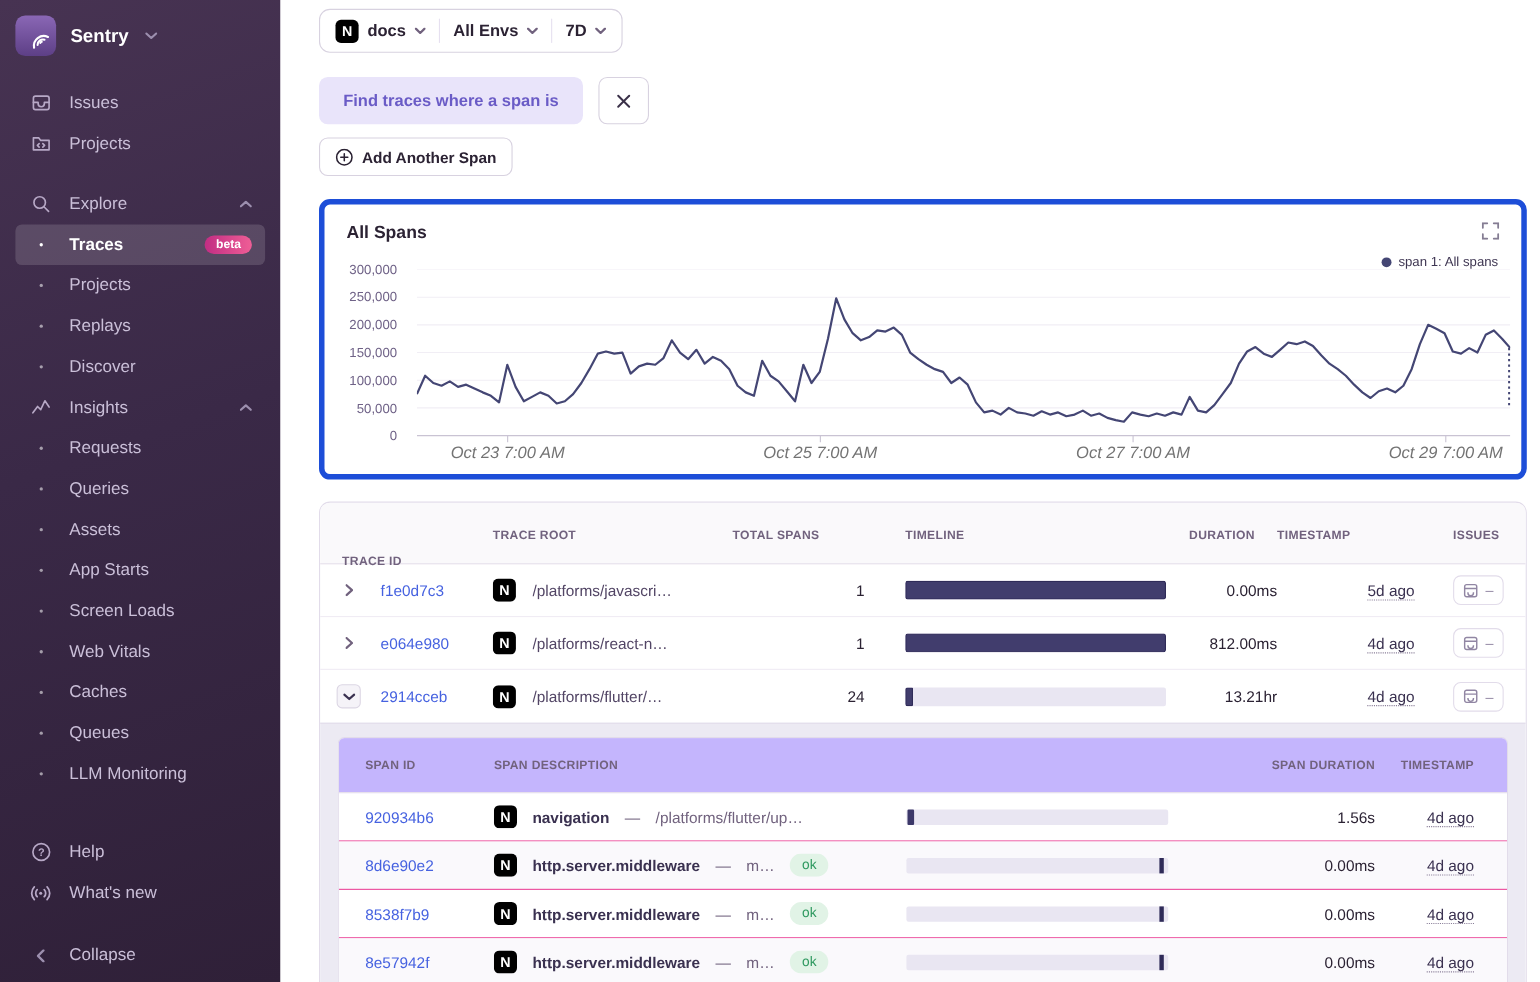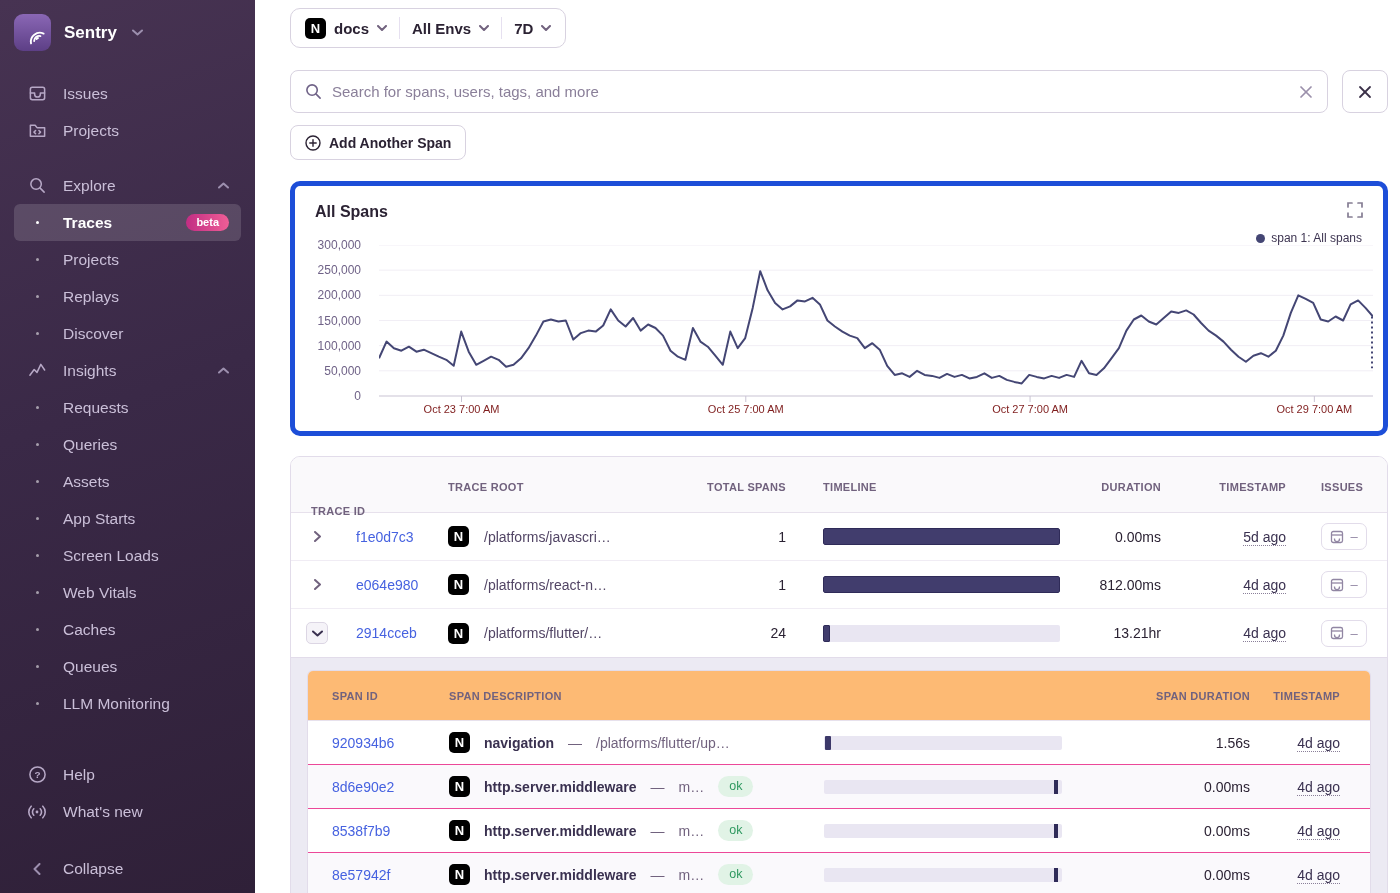--- a/index.html
+++ b/index.html
@@ -67,31 +67,31 @@
   .chart-panel{position:relative;margin-top:21px;height:255px;border:5px solid #1d4ed8;border-radius:10px;background:#fff;}
   .chart-title{position:absolute;top:17px;left:20px;font-size:16px;font-weight:700;color:#2b2233;}
   .fullscreen{position:absolute;top:16px;right:20px;cursor:pointer;}
   .legend{position:absolute;top:45px;right:21px;display:flex;align-items:center;gap:6px;
     font-size:12px;color:#3d3451;cursor:pointer;}
   .legend .dot{width:9px;height:9px;border-radius:50%;background:#444674;}
   .y-labels{position:absolute;left:0;top:59px;width:72px;}
   .y-labels span{position:absolute;right:6px;transform:translateY(-50%);font-size:12px;color:#6f6287;white-space:nowrap;}
   #chart-svg{position:absolute;left:84px;top:59px;}
   .x-labels{position:absolute;left:84px;top:217px;width:994px;height:16px;}
-  .x-labels span{position:absolute;transform:translateX(-50%);font-size:11px;color:#7f1d1d;white-space:nowrap;}
+  .x-labels span{position:absolute;transform:translateX(-50%);font-size:15px;color:#737373;white-space:nowrap;font-style:italic;}
 
   
   .trace-table{margin-top:20px;border:1px solid #e2dcea;border-radius:10px 10px 0 0;background:#fff;overflow:hidden;}
   .t-head,.t-row{display:grid;grid-template-columns:157px 218px 120px 295px 80px 125px 1fr;align-items:center;}
   .t-head{height:56px;background:#faf9fb;border-bottom:1px solid #e7e1ec;
     font-size:11px;font-weight:700;color:#71627e;letter-spacing:.3px;}
   .t-row{height:48px;border-bottom:1px solid #f0ecf4;}
   .h1{padding-left:20px;margin-top:48px;} .h2{}
-  .h3,.h5,.h6{text-align:right;} .h4{padding-left:37px;} .h7{padding-left:35px;}
-  .c-id{display:flex;align-items:center;gap:28px;padding-left:15px;}
+  .h3,.h5,.h6{text-align:left;} .h4{padding-left:37px;} .h7{padding-left:35px;}
+  .c-id{display:flex;align-items:center;gap:18px;padding-left:15px;}
   .chev-btn{width:22px;height:22px;display:flex;align-items:center;justify-content:center;cursor:pointer;border-radius:5px;}
   .chev-btn.boxed{border:1px solid #dcd6e4;background:#f5f3f8;}
   a.id-link{color:#4662e0;text-decoration:none;font-size:14px;cursor:pointer;}
   .c-root{display:flex;align-items:center;gap:15px;font-size:14px;color:#524565;overflow:hidden;}
   .root-text{white-space:nowrap;overflow:hidden;}
   .c-spans{text-align:right;font-size:14px;color:#2b2233;}
   .c-timeline{padding-left:37px;}
   .track{position:relative;width:237px;height:17px;background:#e9e6f2;border-radius:2px;overflow:hidden;}
   .bar-full{position:absolute;inset:0;background:#413d6d;border:1px solid #2f2b58;border-radius:2px;}
   .bar-sliver{position:absolute;left:0;top:0;bottom:0;width:7px;background:#413d6d;border:1px solid #2f2b58;border-radius:1px;}
@@ -99,21 +99,21 @@
   .c-ts{text-align:right;font-size:14px;}
   .ts{color:#3a3150;text-decoration:underline dotted 1px #8a7f99;text-underline-offset:3px;cursor:pointer;}
   .c-issues{padding-left:35px;}
   .issues-btn{width:46px;height:27px;border:1px solid #e2dcea;border-radius:7px;background:#fff;
     display:inline-flex;align-items:center;justify-content:center;gap:6px;color:#9186a3;cursor:pointer;font-size:13px;}
 
   
   .expanded{background:#eceaf3;border-top:1px solid #e2dcea;padding:12px 16px 0;}
   .span-table{background:#fff;border:1px solid #e2dcea;border-bottom:none;border-radius:6px 6px 0 0;overflow:hidden;}
   .s-head,.s-row{display:grid;grid-template-columns:141px 375px 238px 188px 1fr;align-items:center;}
-  .s-head{height:50px;background:#fdba74;border-bottom:1px solid #e7e1ec;
+  .s-head{height:50px;background:#c4b5fd;border-bottom:1px solid #e7e1ec;
     font-size:11px;font-weight:700;color:#71627e;letter-spacing:.3px;}
   .sh1{padding-left:24px;} .sh3,.sh4{text-align:right;} .sh4{padding-right:30px;}
   .s-row{height:44px;border-bottom:1px solid #ec4899;}
   .s-row:nth-child(odd){background:#faf9fc;}
   .s-id{padding-left:24px;font-size:14px;}
   .s-desc{display:flex;align-items:center;gap:14px;overflow:hidden;padding-right:10px;}
   .s-desc .op{font-weight:700;color:#3a3150;font-size:14px;white-space:nowrap;}
   .s-desc .sep,.s-desc .dtext{color:#71627e;font-size:14px;white-space:nowrap;}
   .ok-badge{background:#e1f3e6;color:#2f9960;font-size:12.5px;padding:4px 11px;border-radius:20px;line-height:1;}
   .ok-badge:empty{display:none;}
@@ -329,31 +329,21 @@
       <button class="sel-btn">
         <span>7D</span>
         <svg class="dcaret" width="10" height="6" viewBox="0 0 10 6">
             <polyline points="1,1 5,5 9,1"></polyline>
           </svg>
       </button>
     </div>
   </div>
 
   <div class="search-row">
-    <div class="search-box">
-      <svg width="17" height="17" viewBox="0 0 18 18" fill="none" stroke="#6f6287" stroke-width="1.7" stroke-linecap="round">
-          <circle cx="7.5" cy="7.5" r="5.5"></circle>
-          <line x1="11.8" y1="11.8" x2="16" y2="16"></line>
-        </svg>
-      <input placeholder="Search for spans, users, tags, and more" style="">
-      <svg width="14" height="14" viewBox="0 0 14 14" stroke="#9b90ab" stroke-width="1.7" stroke-linecap="round">
-          <line x1="2" y1="2" x2="12" y2="12"></line>
-          <line x1="12" y1="2" x2="2" y2="12"></line>
-        </svg>
-    </div>
+    <div class="chip">Find traces where a span is</div>
     <button class="close-btn">
       <svg width="14" height="14" viewBox="0 0 14 14" stroke="#3a3048" stroke-width="1.8" stroke-linecap="round">
           <line x1="2" y1="2" x2="12" y2="12"></line>
           <line x1="12" y1="2" x2="2" y2="12"></line>
         </svg>
     </button>
   </div>
 
   <div class="add-row">
     <button class="add-span-btn">

